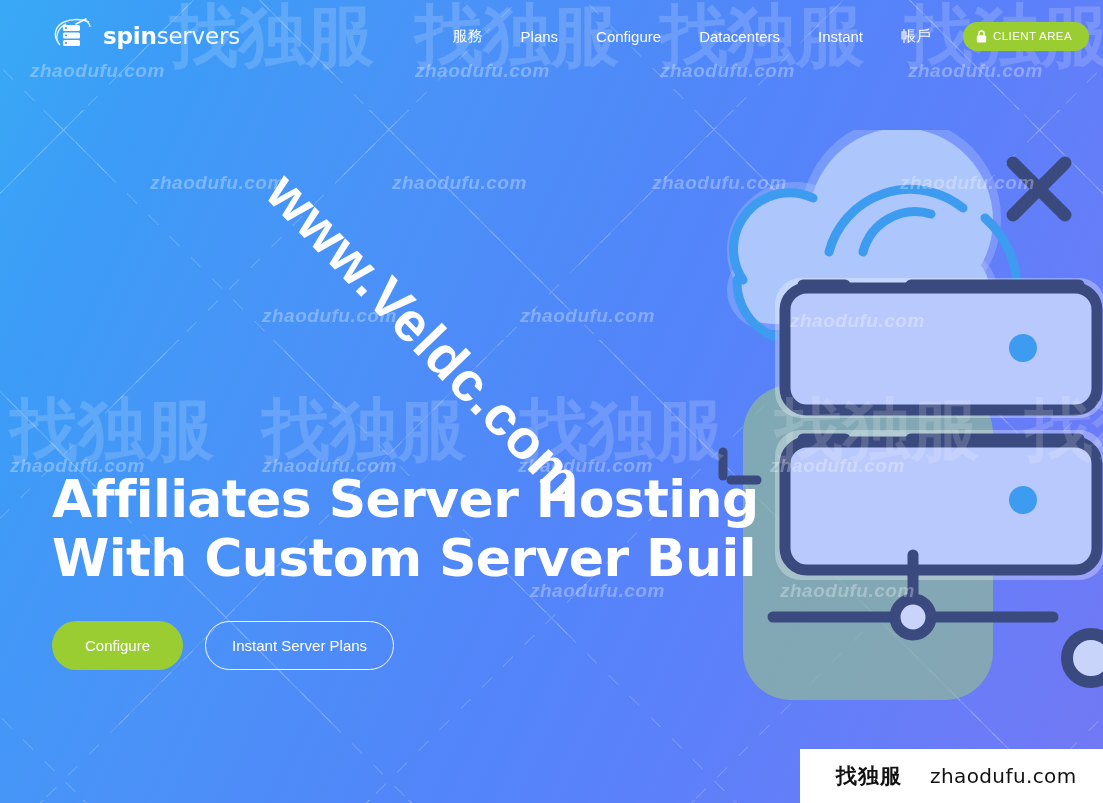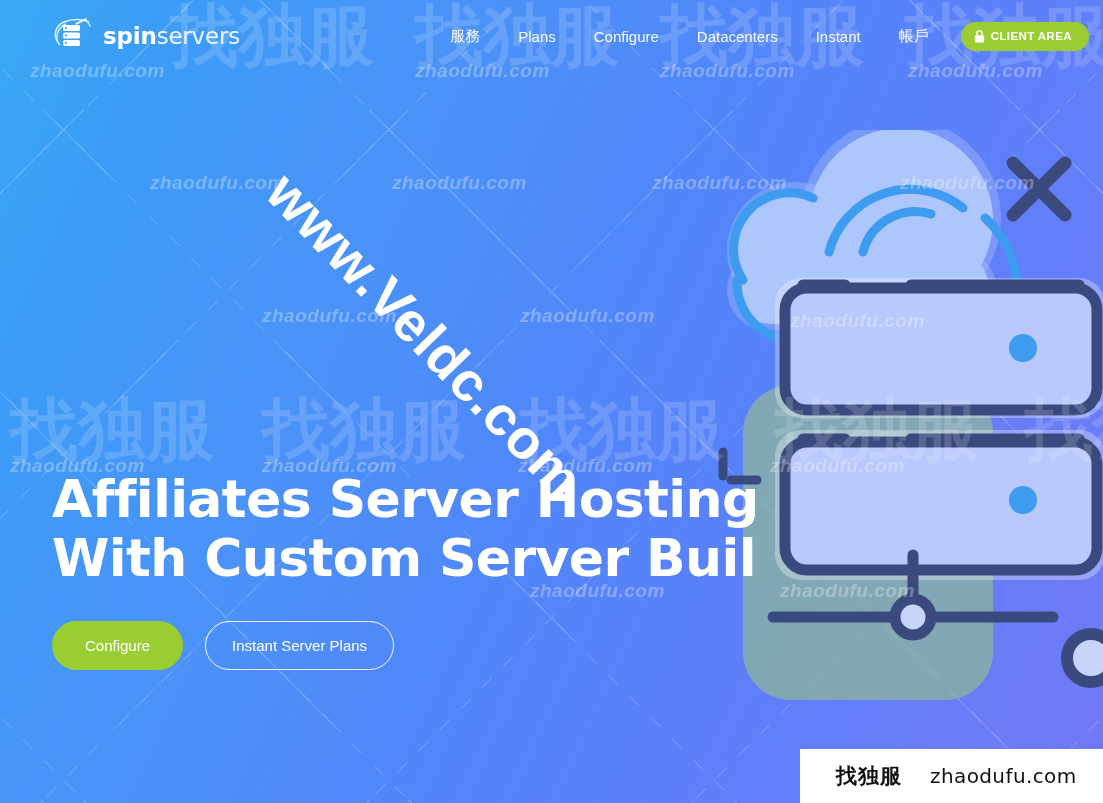--- a/index.html
+++ b/index.html
@@ -132,21 +132,21 @@
   .nav-item.cjk{ font-family:Liberation Sans, sans-serif; }
 
   #client-area{
     display:flex; align-items:center; gap:6px;
     background:#9acd32;
     color:#fff;
     border:none;
     border-radius:20px;
     padding:8px 17px 8px 13px;
     font-size:11.5px;
-    font-weight:bold;
+    font-weight:normal;
     letter-spacing:.4px;
     margin-left:13px;
     cursor:pointer;
     font-family:"Liberation Sans", sans-serif;
   }
 
   
   #hero{
     position:absolute;
     left:52px; top:470px;

